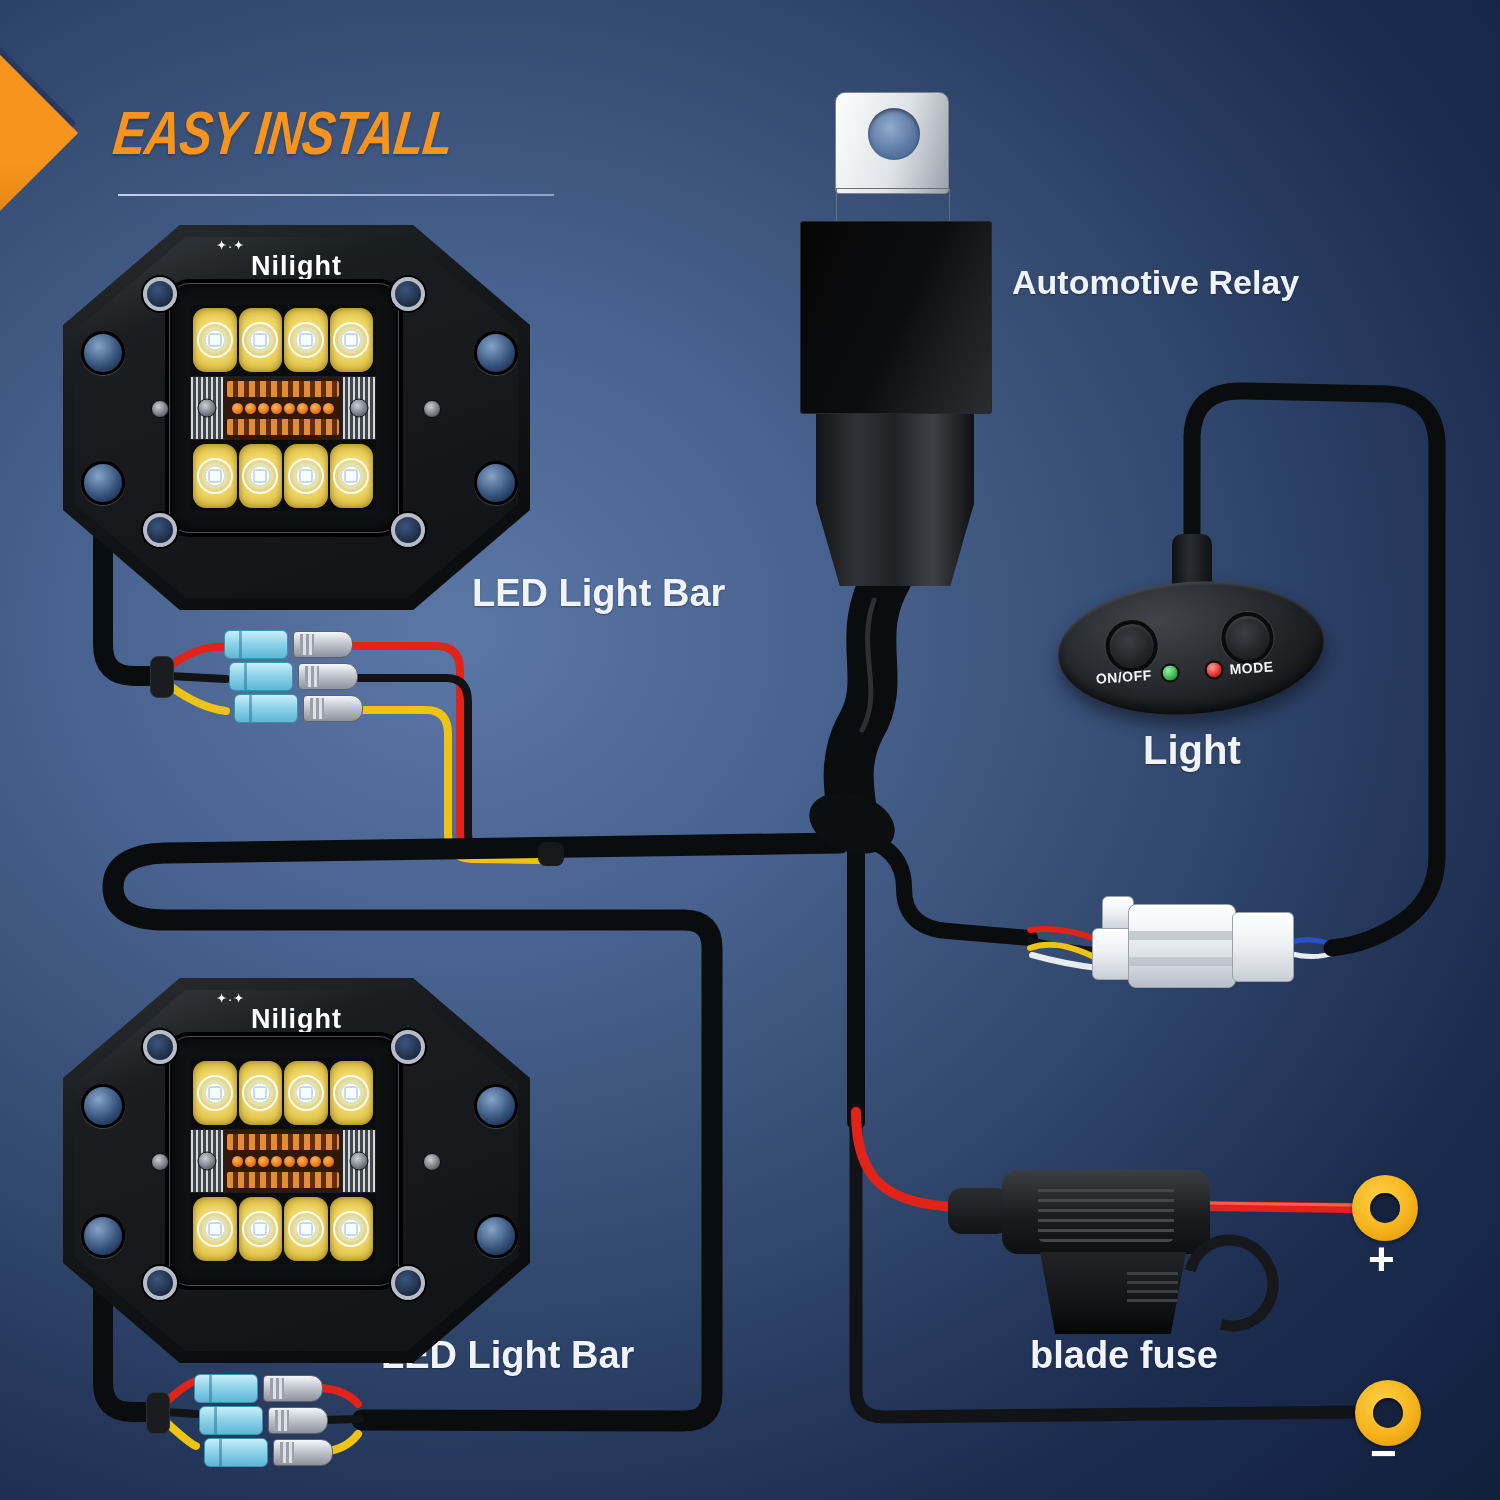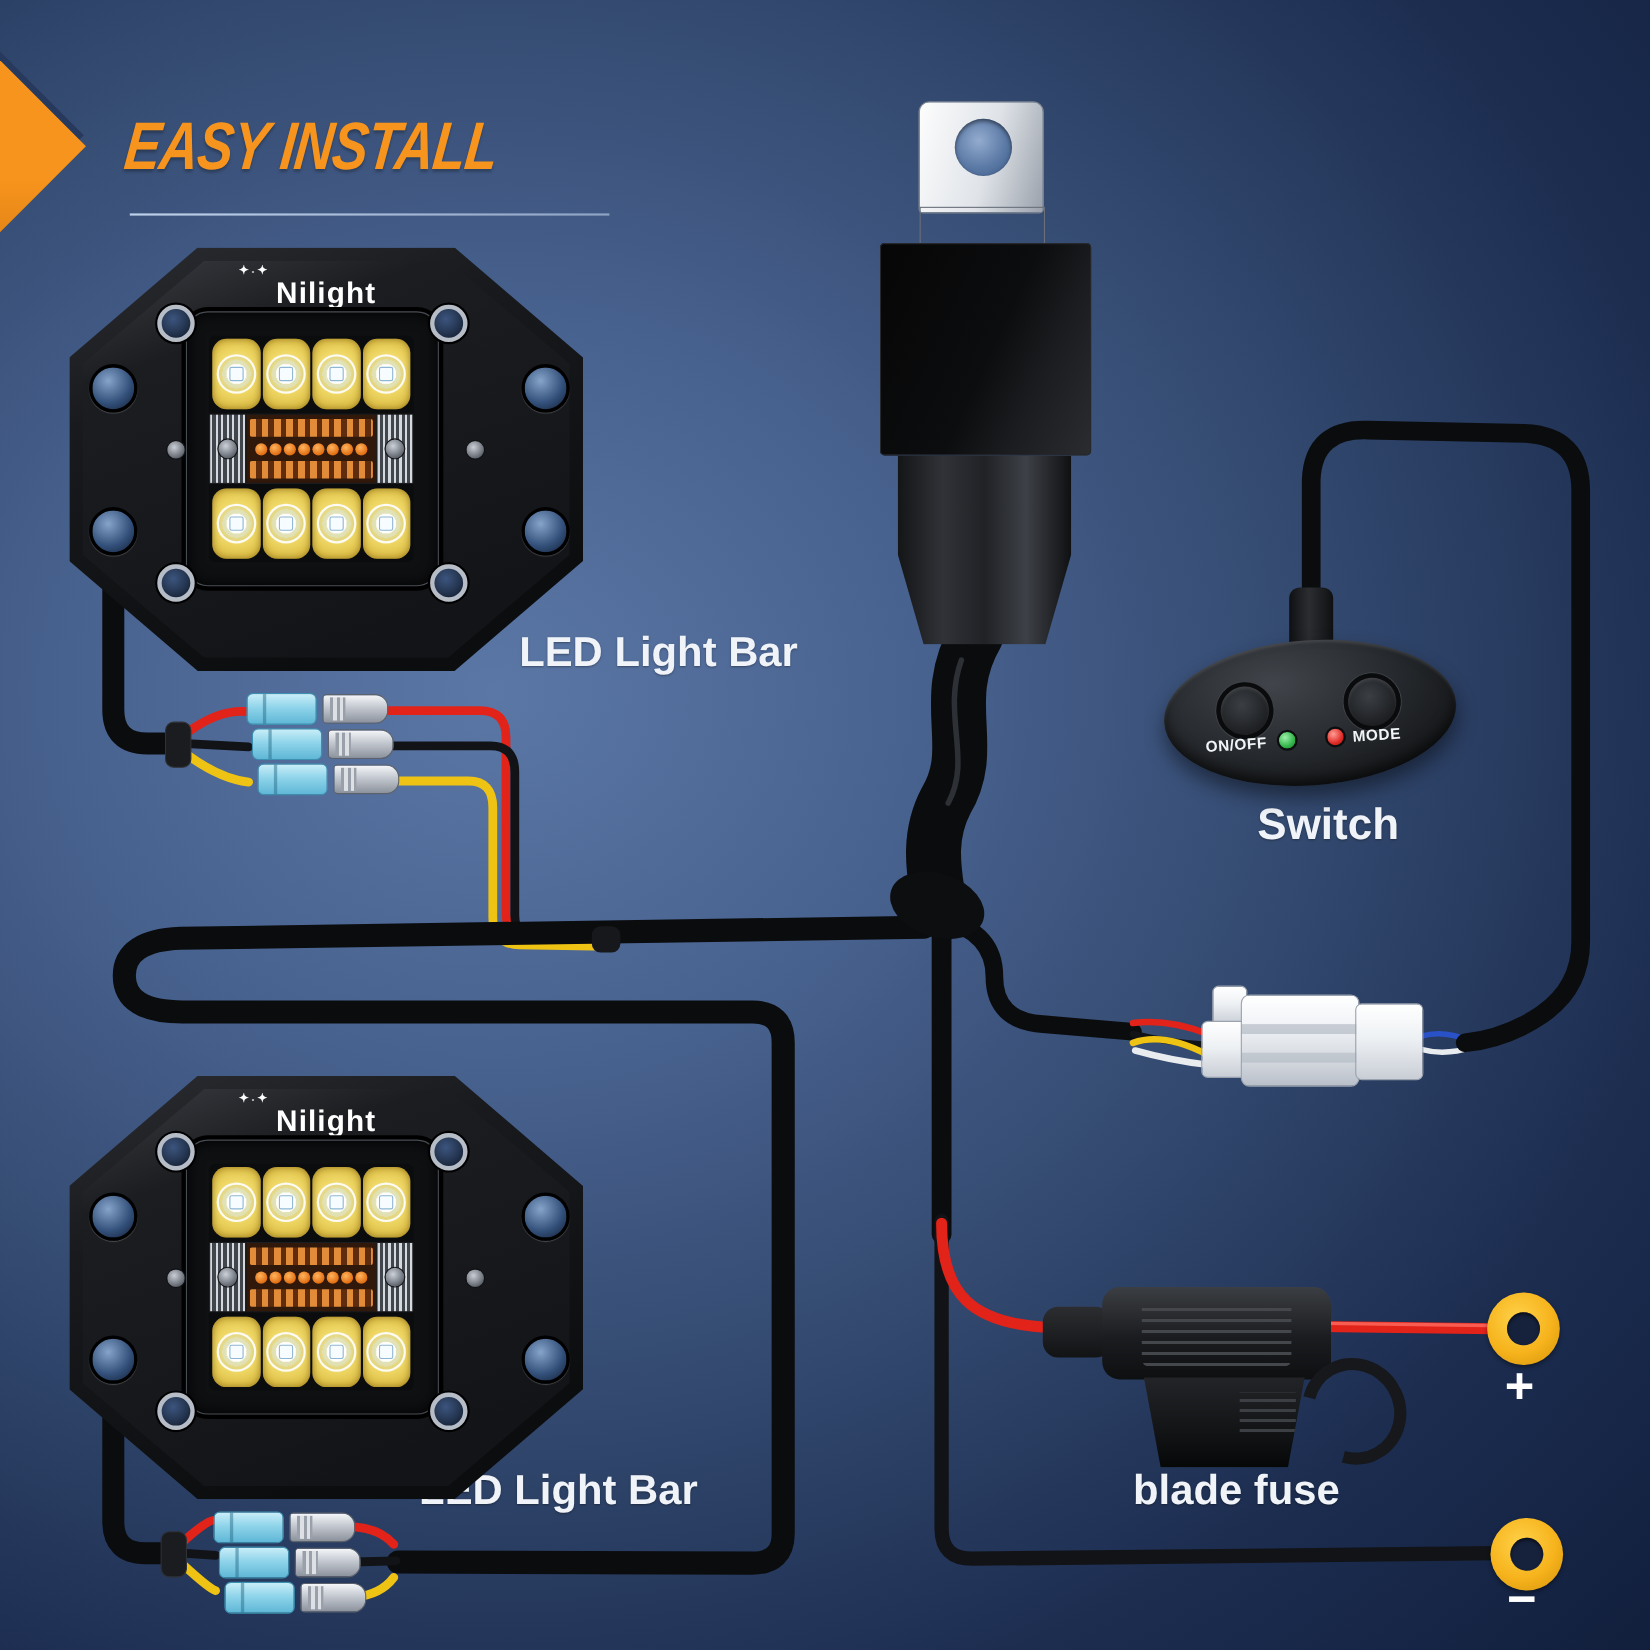--- a/index.html
+++ b/index.html
@@ -431,38 +431,39 @@
         <div class="blade"></div>
       </div>
   </div>
 
   <div class="abs junction"></div>
   <div class="abs relay-bracket"></div>
   <div class="abs relay-bracket-hole"></div>
   <div class="abs relay-band"></div>
   <div class="abs relay-body"></div>
   <div class="abs relay-hex"></div>
+  <div class="abs lbl" style="left:1012px; top:263px; font-size:34px; font-weight:600;">Automotive Relay</div>
 
   <div class="abs molex" style="left:1092px; top:896px; width:202px; height:100px;">
     <div class="mx mx-tab"></div>
     <div class="mx mx-left"></div>
     <div class="mx mx-main"></div>
     <div class="mx mx-right"></div>
   </div>
 
   <div class="abs strain"></div>
   <div class="abs switch-pod">
     <div class="sw-btn left"></div>
     <div class="sw-btn right"></div>
     <div class="sw-lbl onoff">ON/OFF</div>
     <div class="sw-led green"></div>
     <div class="sw-led red"></div>
     <div class="sw-lbl mode">MODE</div>
   </div>
-  <div class="abs lbl" style="left:1143px; top:728px; font-size:40px; font-weight:600;">Switch</div>
+  <div class="abs lbl" style="left:1143px; top:728px; font-size:40px; font-weight:600;">Light</div>
 
   <div class="abs fuse" style="left:948px; top:1170px; width:320px; height:170px;">
     <div class="abs fuse-nipple"></div>
     <div class="fuse-upper"></div>
     <div class="fuse-lower"></div>
     <div class="fuse-loop"></div>
   </div>
   <div class="abs lbl" style="left:1030px; top:1334px; font-size:38px; font-weight:600;">blade fuse</div>
 
   <div class="abs ring" style="left:1352px; top:1175px;"></div>

